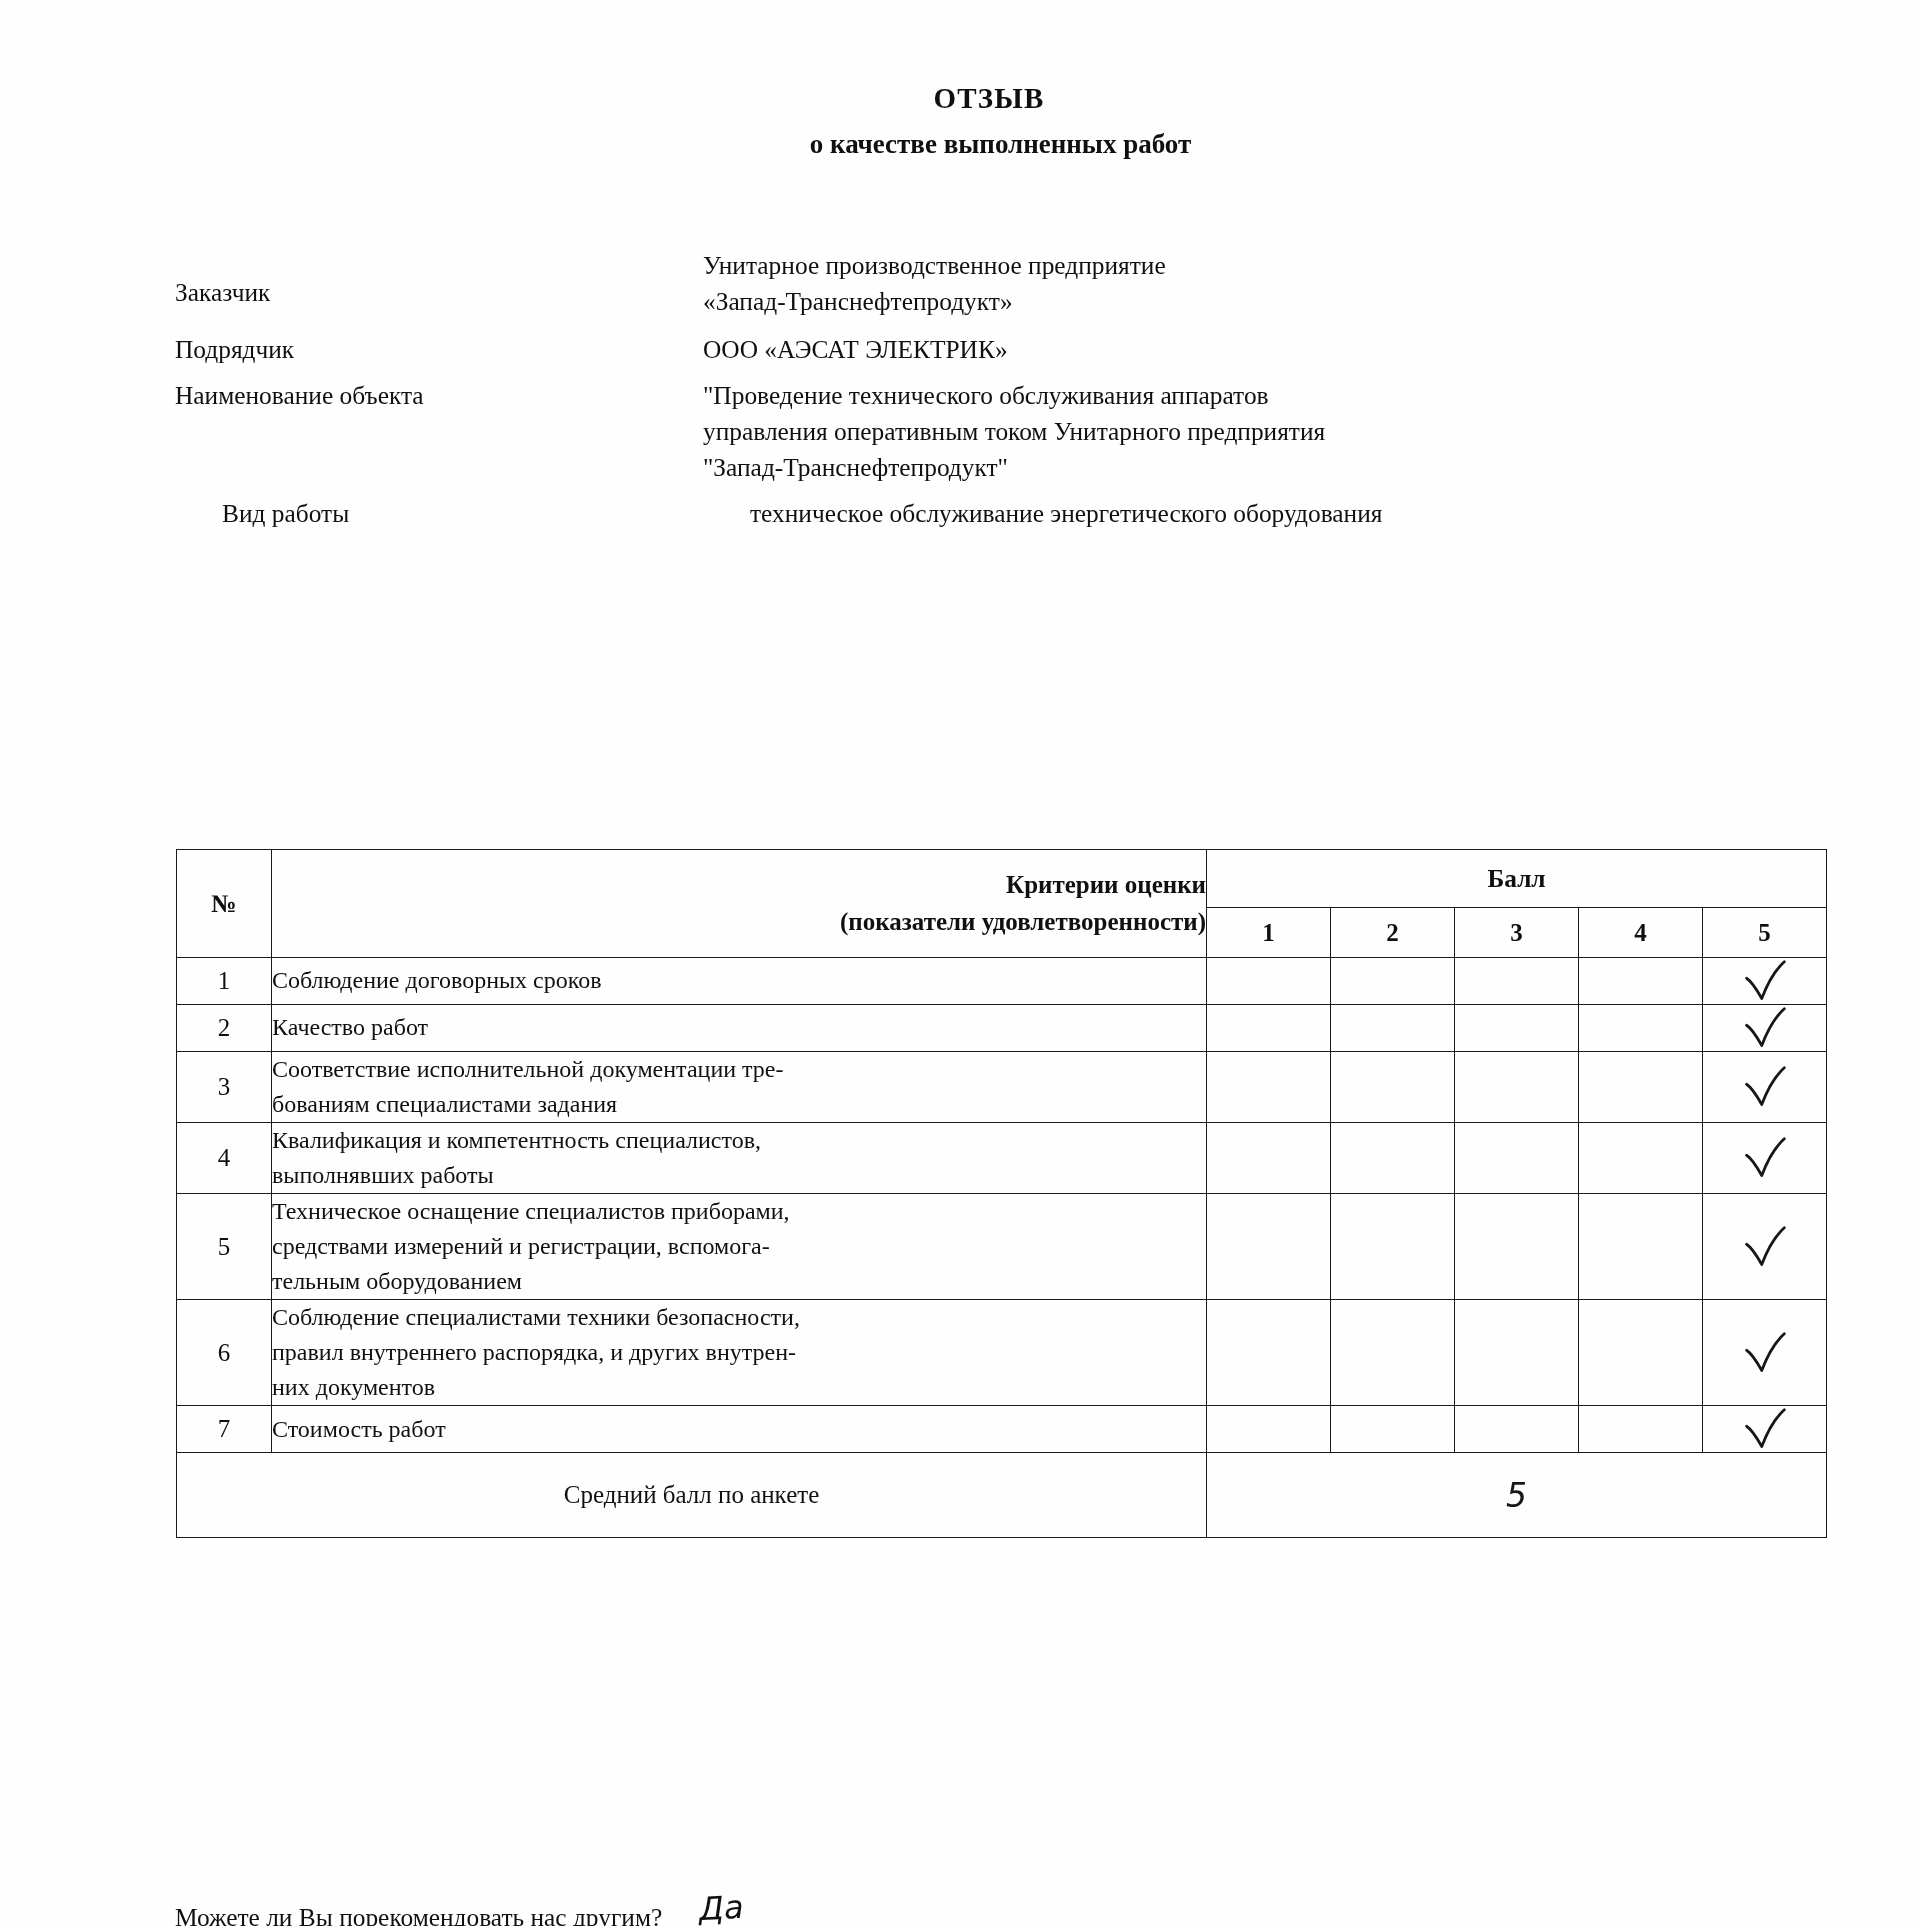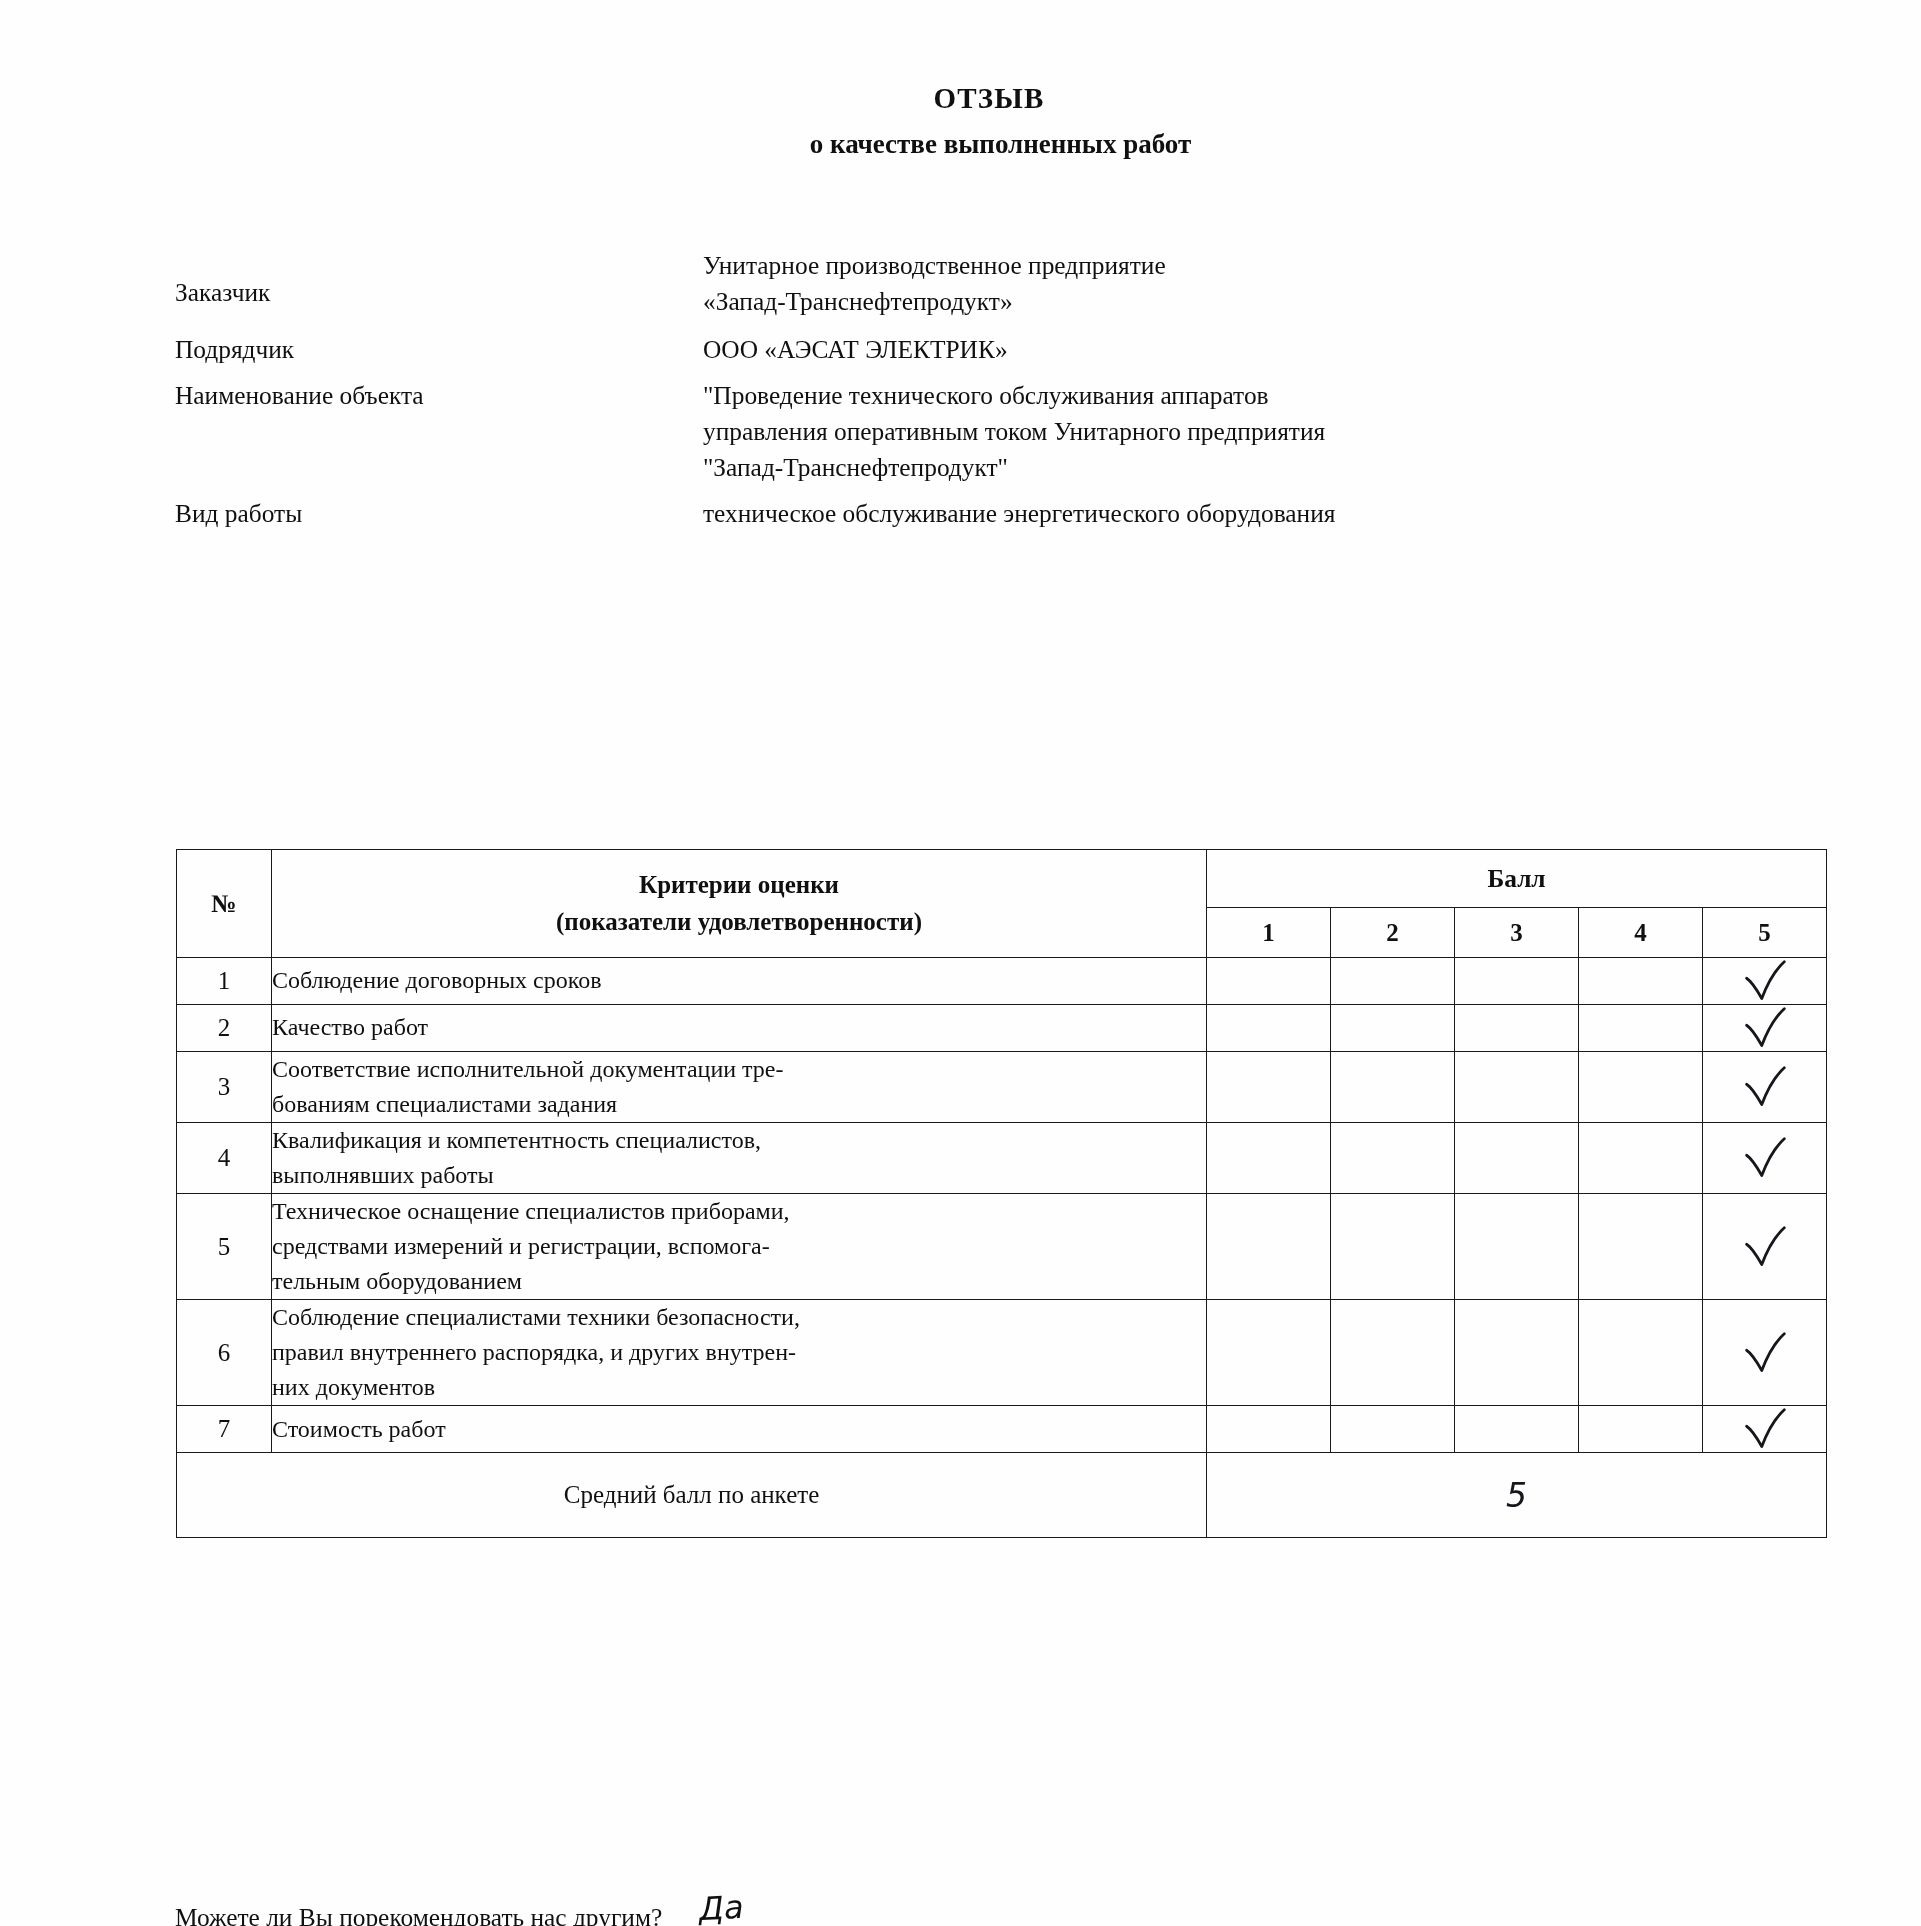--- a/index.html
+++ b/index.html
@@ -68,21 +68,21 @@
     flex: 1;
     font-size: 25.4px;
     line-height: 1.42;
   }
   .meta-value div { white-space: nowrap; }
 
   
   .meta-row.r-zakazchik  { margin-bottom: 11.6px; }
   .meta-row.r-podryadchik{ margin-bottom: 10px; }
   .meta-row.r-object     { margin-bottom: 10px; }
-  .meta-row.r-vid        { margin-bottom: 8.5px; }
+  .meta-row.r-vid        { margin-bottom: 8.5px; margin-left: 47px; }
   .meta-row.r-dogovor    { margin-bottom: 0; }
 
   .meta-row.r-zakazchik .meta-label { padding-top: 27px; }
 
   
   .tbl-wrap {
     position: absolute;
     left: 176px;
     top: 849px;
     width: 1651px;
@@ -103,21 +103,21 @@
   .col-num   { width: 95px; }
   .col-crit  { width: 935px; }
   .col-score { width: 124px; }
 
   .hdr-num {
     font-size: 25.4px;
     text-align: center;
   }
   .hdr-crit {
     font-size: 25px;
-    text-align: center;
+    text-align: right;
     line-height: 1.45;
     padding: 7px 11.6px;
   }
   .hdr-ball {
     font-size: 25.4px;
     text-align: center;
     height: 57px;
   }
   .hdr-digit {
     font-size: 25px;

